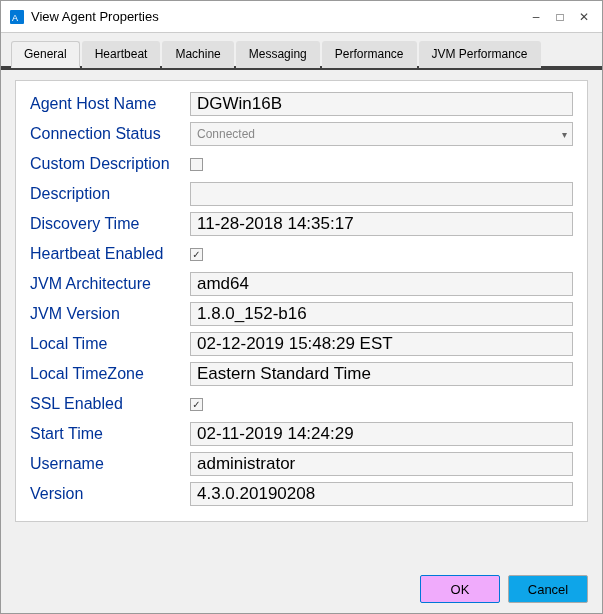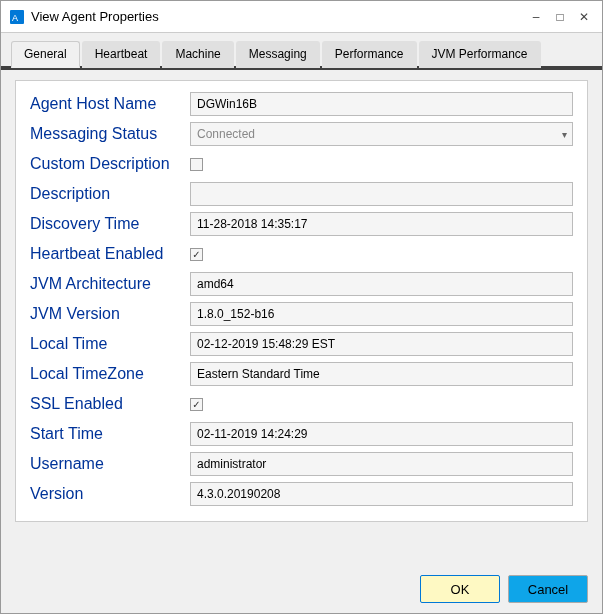--- a/index.html
+++ b/index.html
@@ -114,21 +114,21 @@
       padding-right: 8px;
     }
     .form-value {
       flex: 1;
     }
     .form-input {
       width: 100%;
       border: 1px solid #bbb;
       background: #f5f5f5;
       padding: 3px 6px;
-      font-size: 12px;
+      font-size: 17px;
       color: #000;
       height: 24px;
       outline: none;
       font-family: inherit;
     }
     .form-select {
       width: 100%;
       border: 1px solid #bbb;
       background: #f5f5f5;
       padding: 3px 6px;
@@ -185,21 +185,21 @@
     }
     .footer-btn {
       width: 80px;
       height: 28px;
       font-size: 13px;
       cursor: pointer;
       font-family: inherit;
       border-radius: 2px;
     }
     .btn-ok {
-      background: #fef9c3;
+      background: #f0abfc;
       border: 1.5px solid #0078d7;
       color: #000;
     }
     .btn-cancel {
       background: #0ea5e9;
       border: 1px solid #aaa;
       color: #000;
     }
   </style>
 </head>
@@ -236,21 +236,21 @@
     <div class="form-container">
 
       <div class="form-row">
         <div class="form-label">Agent Host Name</div>
         <div class="form-value">
           <input class="form-input" type="text" value="DGWin16B" readonly="" style="">
         </div>
       </div>
 
       <div class="form-row">
-        <div class="form-label">Messaging Status</div>
+        <div class="form-label">Connection Status</div>
         <div class="form-value select-wrapper">
           <select class="form-select">
             <option>Connected</option>
           </select>
           <span class="select-arrow">▾</span>
         </div>
       </div>
 
       <div class="form-row">
         <div class="form-label">Custom Description</div>

